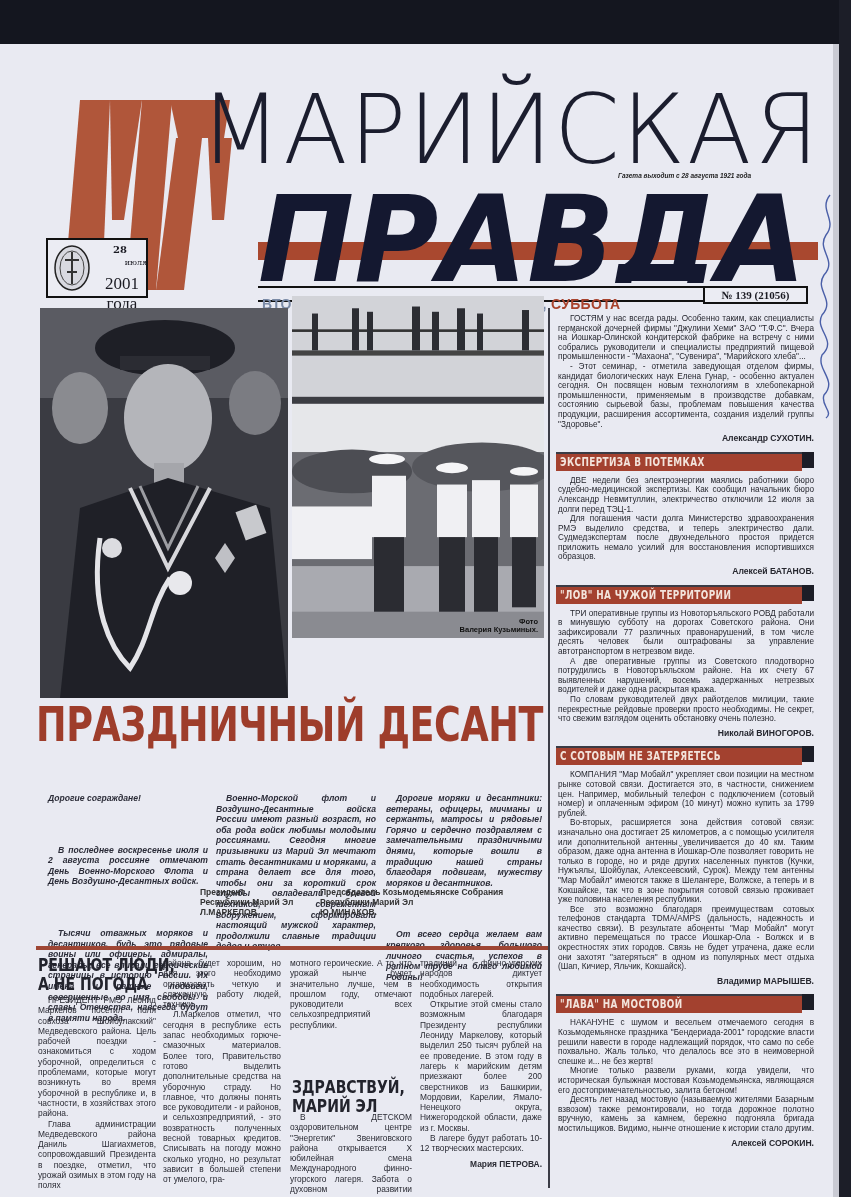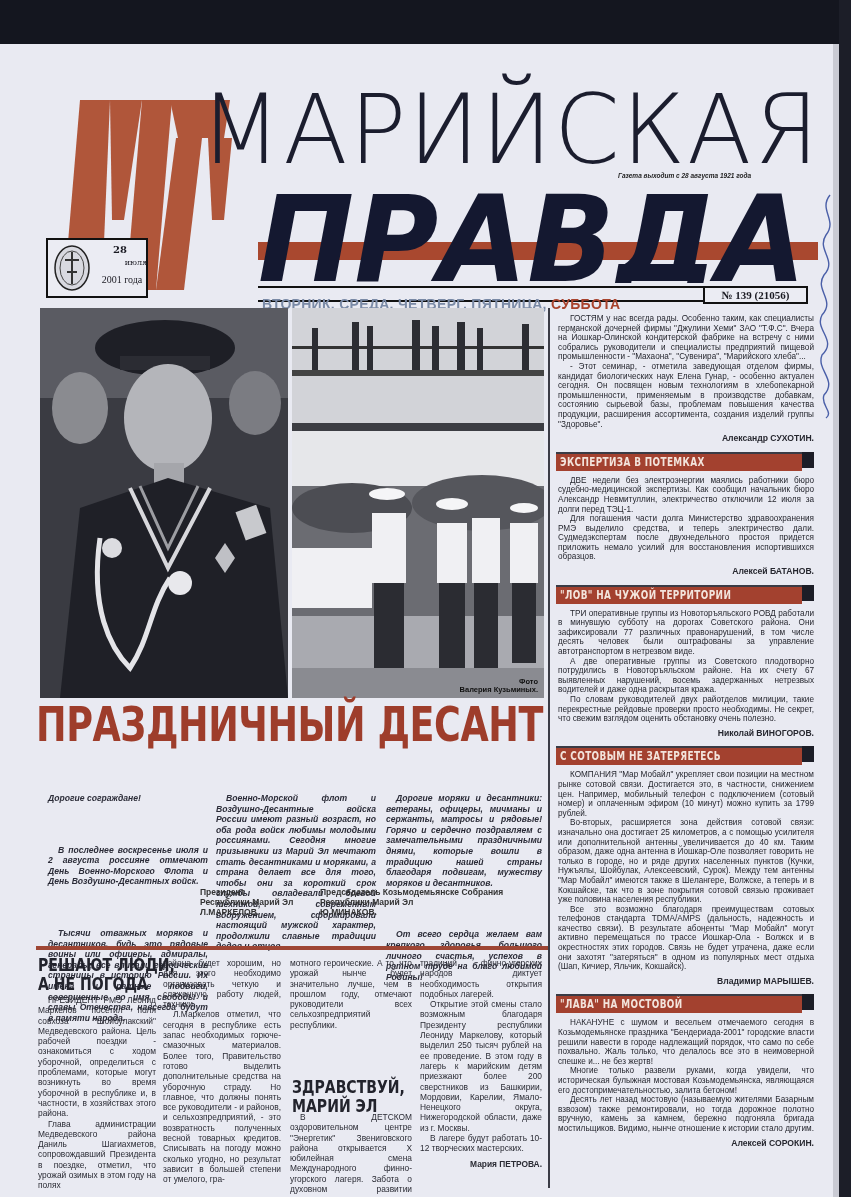--- a/index.html
+++ b/index.html
@@ -16,34 +16,34 @@
   .mast-m svg { width: 100%; height: 100%; }
   .title-top { position: absolute; left: 200px; top: 82px; font-family: "DejaVu Sans", sans-serif; font-weight: 300; font-size: 96px; letter-spacing: 2px; color: #1b1d2e; line-height: 1; transform: scaleX(0.98); transform-origin: left top; }
   .founded { position: absolute; left: 618px; top: 172px; font-size: 6.5px; font-style: italic; font-weight: bold; color: #222; }
   .pravda { position: absolute; left: 258px; top: 188px; width: 560px; height: 95px; }
   .pravda svg { width: 100%; height: 100%; }
 
   .datebox { position: absolute; left: 46px; top: 238px; width: 102px; height: 60px; border: 2px solid #111; background: #ebecf3; }
   .emblem { position: absolute; left: 5px; top: 4px; width: 38px; height: 48px; }
   .date-day { position: absolute; left: 52px; top: 4px; width: 40px; text-align: center; font-family: "DejaVu Serif", serif; font-size: 10px; font-weight: bold; }
   .date-month { position: absolute; left: 68px; top: 18px; width: 40px; text-align: center; font-family: "DejaVu Serif", serif; font-size: 8px; }
-  .date-year { position: absolute; left: 46px; top: 34px; width: 56px; text-align: center; font-family: "Liberation Serif", serif; font-size: 10px; }
+  .date-year { position: absolute; left: 46px; top: 34px; width: 56px; text-align: center; font-family: "Liberation Serif", serif; font-size: 17px; }
 
   .days-row { position: absolute; left: 258px; top: 286px; width: 550px; height: 16px; border-top: 2px solid #111; border-bottom: 2px solid #111; }
   .days { position: absolute; left: 4px; top: 8px; font-family: Liberation Sans, sans-serif; font-weight: bold; font-size: 14px; color: #7a8aa6; letter-spacing: 0.3px; }
   .days .sat { color: #a8432d; }
   .issue { position: absolute; left: 445px; top: -2px; width: 105px; height: 18px; border: 2px solid #111; background: #ebecf3; font-family: "Liberation Serif", serif; font-size: 11px; font-weight: bold; text-align: center; line-height: 14px; }
 
   
   .hand { position: absolute; left: 808px; top: 190px; width: 40px; height: 230px; }
 
   
   .photo { position: absolute; background: #2a2b31; overflow: hidden; }
   .photo1 { left: 40px; top: 308px; width: 248px; height: 390px; }
-  .photo2 { left: 292px; top: 308px; width: 252px; height: 390px; background: #bef264; }
+  .photo2 { left: 292px; top: 296px; width: 252px; height: 342px; background: #bef264; }
   .photo svg { width: 100%; height: 100%; display: block; }
   .credit { position: absolute; right: 6px; bottom: 4px; text-align: right; font-size: 7.5px; font-weight: bold; color: #111; line-height: 1.1; }
   .credit span { display: block; }
 
   
   .headline { position: absolute; left: 36px; top: 700px; width: 512px; font-family: "DejaVu Sans", sans-serif; font-weight: bold; font-size: 44px; color: #9e3d2b; letter-spacing: -0.5px; transform: scaleX(0.83) scaleY(1.1); transform-origin: left top; white-space: nowrap; line-height: 1; }
 
   .greet { position: absolute; top: 752px; font-size: 8.6px; font-style: italic; font-weight: bold; line-height: 10.6px; text-align: justify; color: #2b2c38; }
   .greet p { text-indent: 10px; margin-top: 41px; }
   .greet p.noind { text-indent: 0; }

